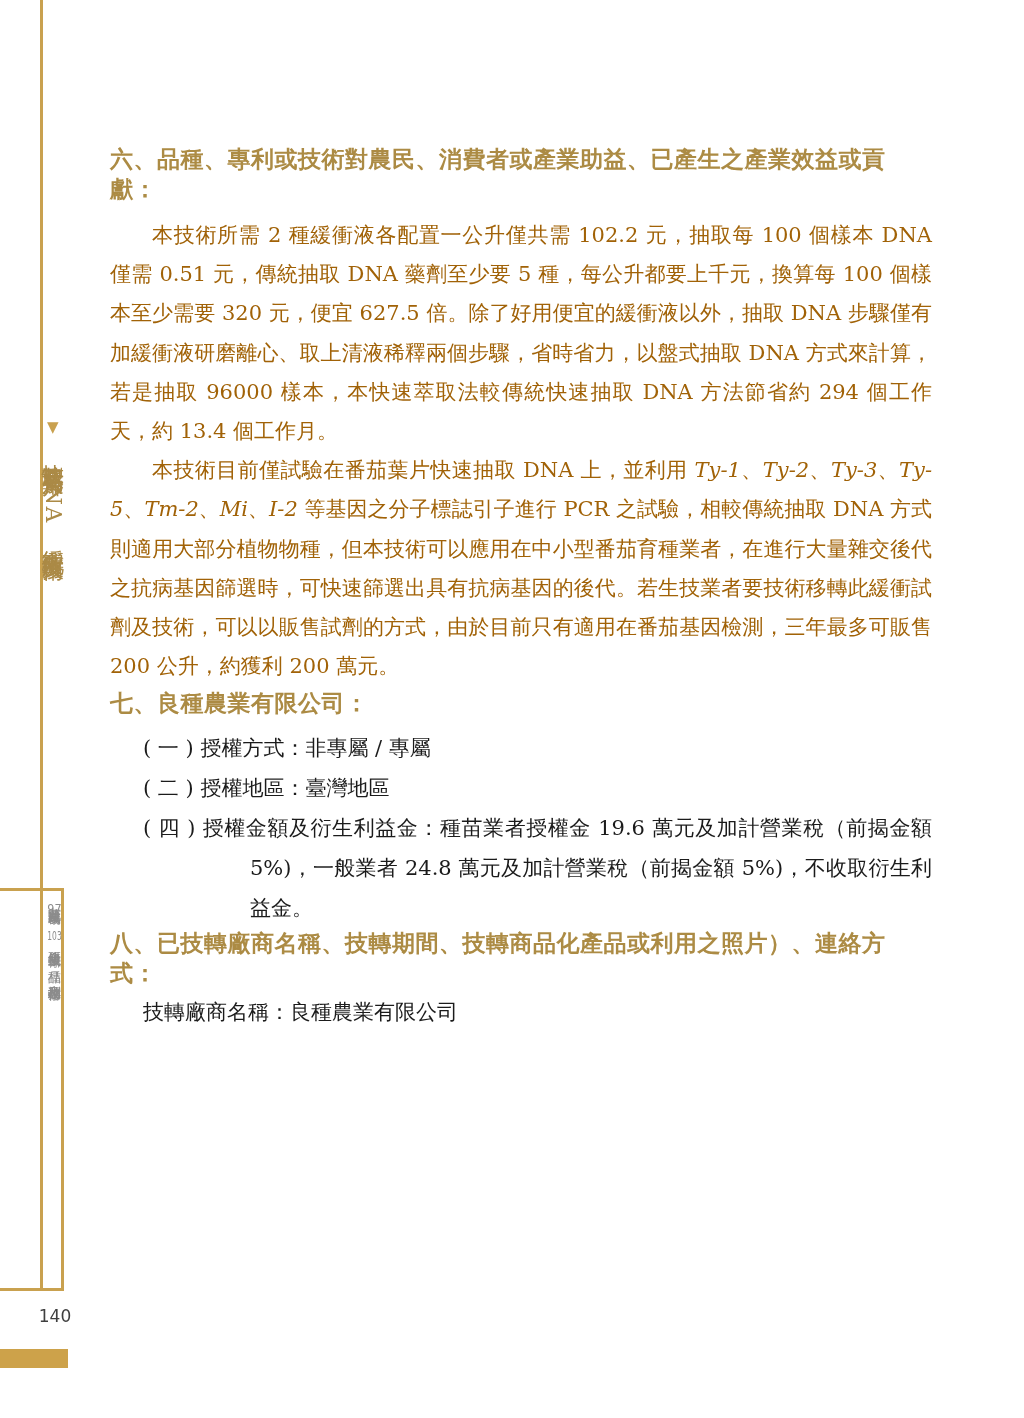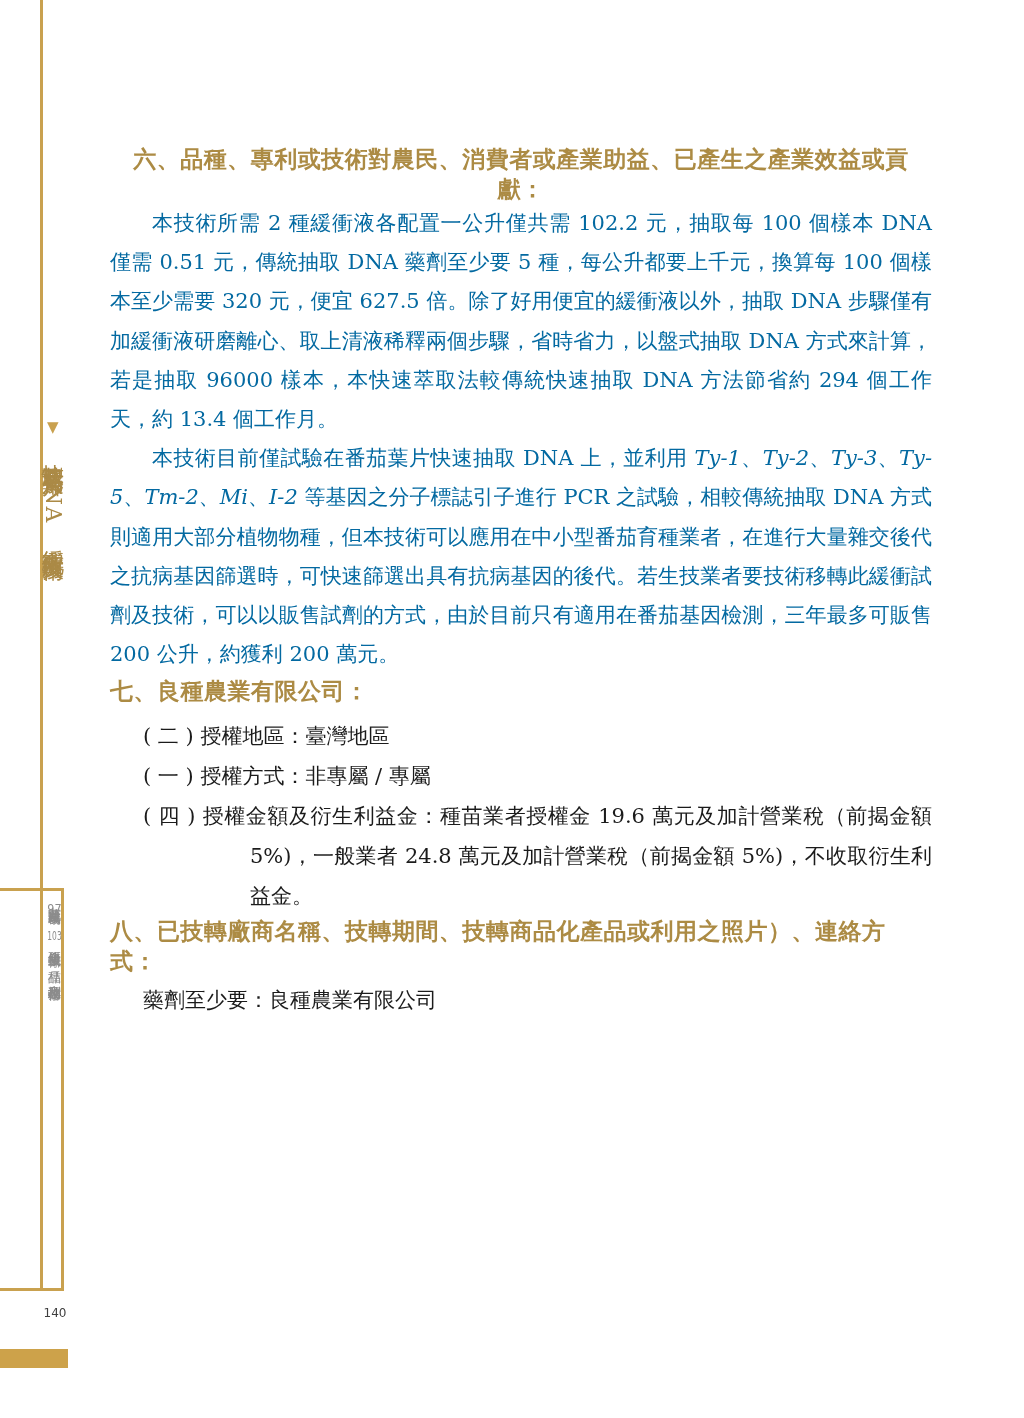--- a/index.html
+++ b/index.html
@@ -31,38 +31,38 @@
   .book-title{
     position:absolute;left:45px;top:898px;height:385px;width:18px;
     writing-mode:vertical-rl;text-orientation:mixed;
     font-size:13px;letter-spacing:0.5px;color:#8c8c8c;
     font-family:"DejaVu Sans","Liberation Sans",sans-serif;
   }
   .book-title .tcu{text-combine-upright:all;}
   .book-title .up{text-orientation:upright;}
   .page-number{
     position:absolute;left:38px;top:1306px;width:34px;text-align:center;
-    font-size:12px;color:#3f3f3f;
+    font-size:17px;color:#3f3f3f;
     font-family:"DejaVu Sans","Liberation Sans",sans-serif;
   }
   .bottom-bar{position:absolute;left:0;top:1349px;width:68px;height:19px;background:#cda24a;}
 
   
   .content{position:absolute;left:110px;top:144px;width:822px;}
   .gold-heading{
     font-family:"DejaVu Sans","Liberation Sans",sans-serif;
     font-size:23px;line-height:30px;color:#ac8b44;
     letter-spacing:0.5px;font-weight:bold;margin:0;
   }
-  .h-six{margin-bottom:0;text-align:center;}
+  .h-six{margin-bottom:12px;}
   .h-seven{margin-top:2px;margin-bottom:10px;}
   .h-eight{margin-bottom:8px;}
   .body-para{
     margin:0;font-size:21px;line-height:39.2px;text-align:justify;
-    text-indent:2em;color:#0369a1;
+    text-indent:2em;color:#a16207;
   }
   .italic{font-style:italic;}
   .auth-list{margin:0;padding:0;list-style:none;}
   .auth-list li{
     font-size:21px;line-height:40px;padding-left:33px;margin:0;
     text-align:justify;
   }
   .auth-list li.hang{padding-left:140px;text-indent:-107px;}
   .info-line{margin:0;font-size:21px;line-height:33px;padding-left:33px;}
 </style>
@@ -87,23 +87,23 @@
 
     <h2 class="gold-heading h-six">六、品種、專利或技術對農民、消費者或產業助益、已產生之產業效益或貢獻：</h2>
 
     <p class="body-para">本技術所需 2 種緩衝液各配置一公升僅共需 102.2 元，抽取每 100 個樣本 DNA 僅需 0.51 元，傳統抽取 DNA 藥劑至少要 5 種，每公升都要上千元，換算每 100 個樣本至少需要 320 元，便宜 627.5 倍。除了好用便宜的緩衝液以外，抽取 DNA 步驟僅有加緩衝液研磨離心、取上清液稀釋兩個步驟，省時省力，以盤式抽取 DNA 方式來計算，若是抽取 96000 樣本，本快速萃取法較傳統快速抽取 DNA 方法節省約 294 個工作天，約 13.4 個工作月。</p>
 
     <p class="body-para"><span>本技術目前僅試驗在番茄葉片快速抽取 DNA 上，並利用 </span><span class="italic">Ty-1</span><span>、</span><span class="italic">Ty-2</span><span>、</span><span class="italic">Ty-3</span><span>、</span><span class="italic">Ty-5</span><span>、</span><span class="italic">Tm-2</span><span>、</span><span class="italic">Mi</span><span>、</span><span class="italic">I-2</span><span> 等基因之分子標誌引子進行 PCR 之試驗，相較傳統抽取 DNA 方式則適用大部分植物物種，但本技術可以應用在中小型番茄育種業者，在進行大量雜交後代之抗病基因篩選時，可快速篩選出具有抗病基因的後代。若生技業者要技術移轉此緩衝試劑及技術，可以以販售試劑的方式，由於目前只有適用在番茄基因檢測，三年最多可販售 200 公升，約獲利 200 萬元。</span></p>
 
     <h2 class="gold-heading h-seven">七、良種農業有限公司：</h2>
 
     <ul class="auth-list">
+      <li>( 一 ) 授權方式：非專屬 / 專屬</li>
       <li>( 二 ) 授權地區：臺灣地區</li>
-      <li>( 一 ) 授權方式：非專屬 / 專屬</li>
       <li class="hang">( 四 ) 授權金額及衍生利益金：種苗業者授權金 19.6 萬元及加計營業稅（前揭金額 5%)，一般業者 24.8 萬元及加計營業稅（前揭金額 5%)，不收取衍生利益金。</li>
     </ul>
 
     <h2 class="gold-heading h-eight">八、已技轉廠商名稱、技轉期間、技轉商品化產品或利用之照片）、連絡方式：</h2>
 
-    <p class="info-line">藥劑至少要：良種農業有限公司</p>
+    <p class="info-line">技轉廠商名稱：良種農業有限公司</p>
 
   </div>
 </div>
 
 </body></html>

